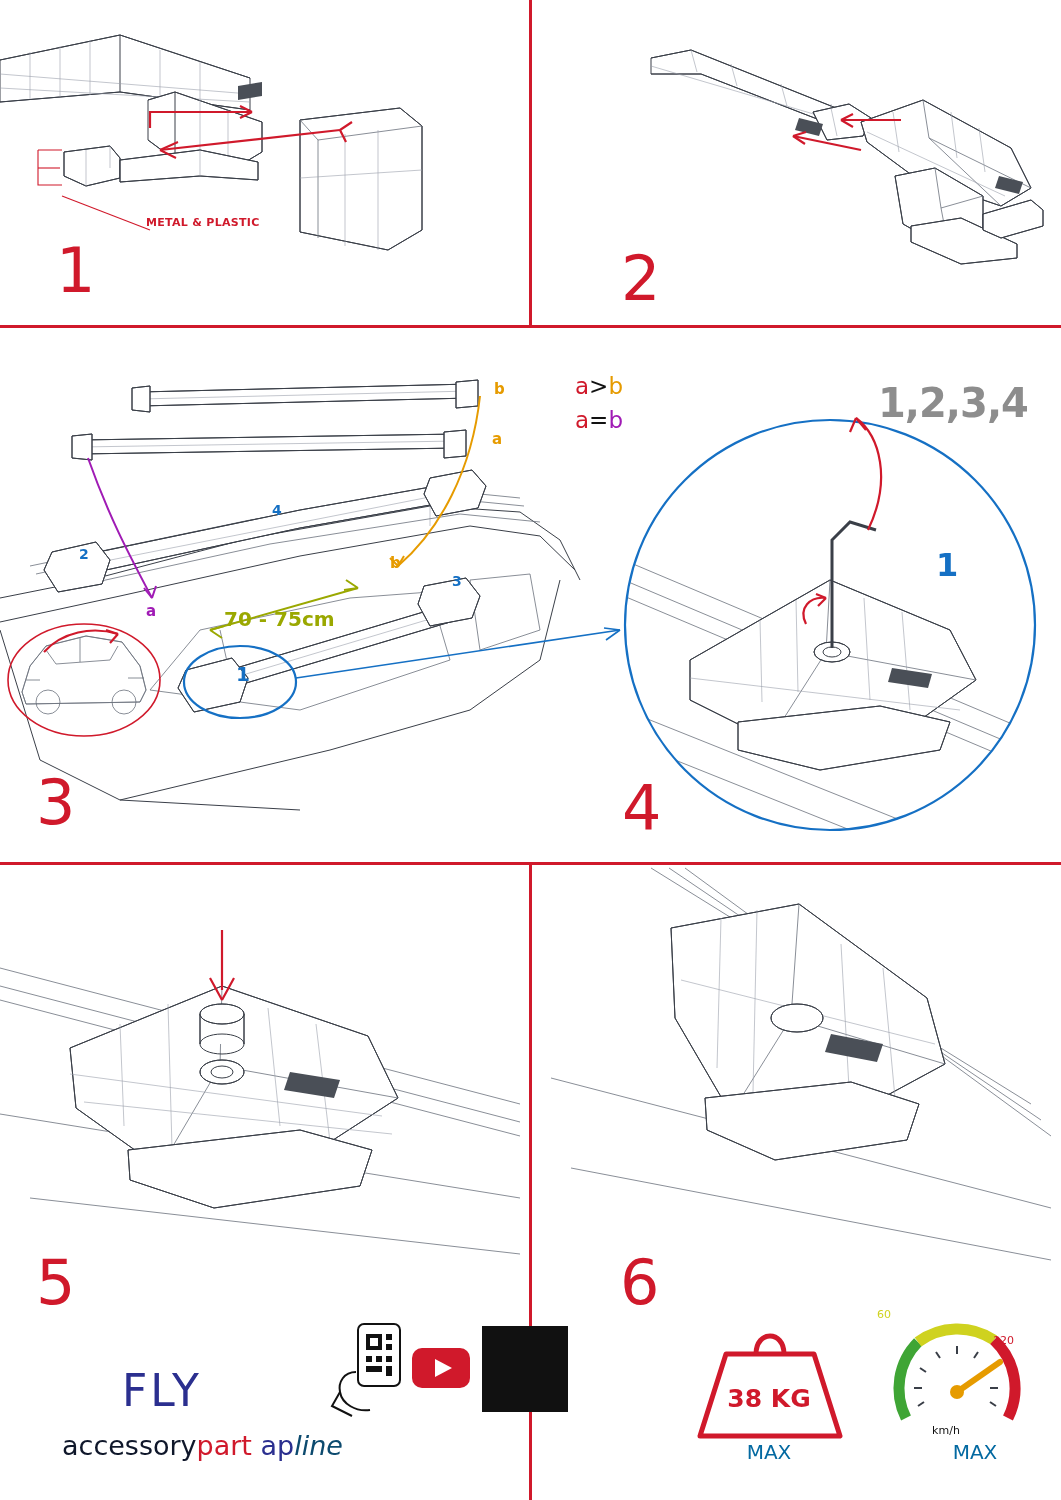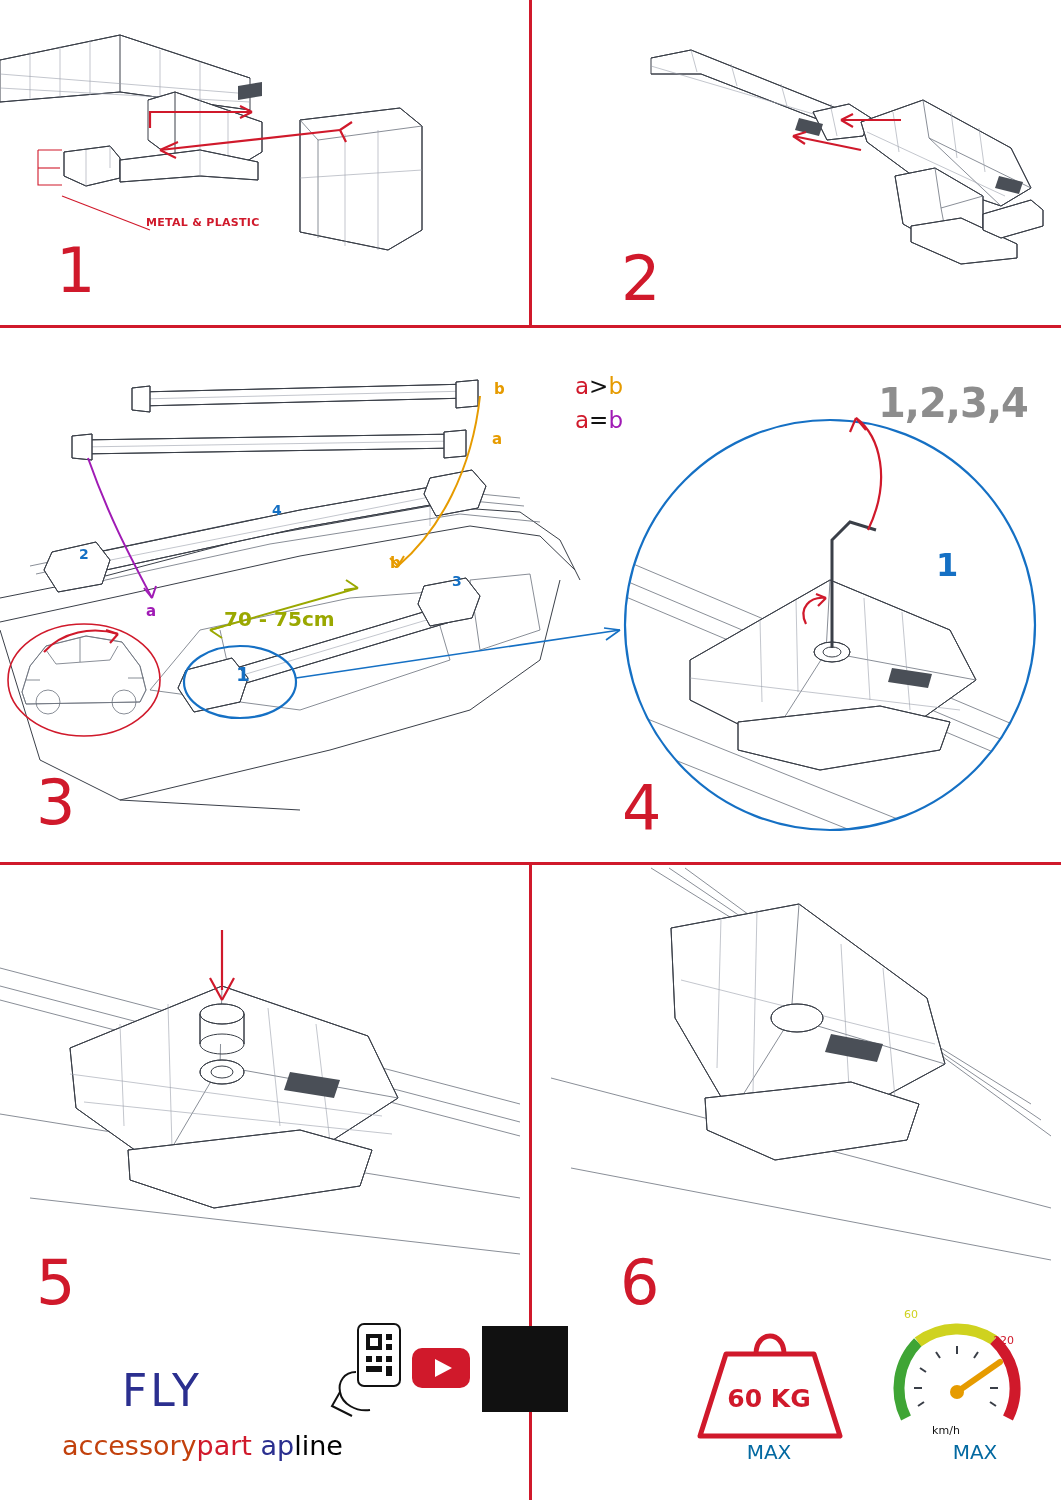--- a/index.html
+++ b/index.html
@@ -49,24 +49,24 @@
   
   .measure{position:absolute;left:224px;top:607px;color:#9aa800;font-size:20px;font-weight:bold;font-family:"DejaVu Sans", sans-serif;}
 
   
   .one-blue{position:absolute;color:#1570c4;font-size:20px;font-weight:bold;font-family:"DejaVu Sans", sans-serif;}
   .one-blue.big{font-size:32px;}
 
   
   .fly{position:absolute;left:122px;top:1365px;color:#2b2f8f;font-size:44px;letter-spacing:3px;font-family:"DejaVu Sans", sans-serif;}
   .brandline{position:absolute;left:62px;top:1430px;font-size:27px;font-family:"DejaVu Sans", sans-serif;}
-  .brandline .accessory{color:#c2410c;text-align:center;}
+  .brandline .accessory{color:#0f172a;text-align:center;}
   .brandline .part{color:#d0192b;}
   .brandline .ap{color:#2b2f8f;}
-  .brandline .line{color:#000000;}
+  .brandline .line{color:#0c4a6e;font-style:italic;}
 
   .maxlabel{position:absolute;font-size:20px;color:#0369a1;font-family:"DejaVu Sans", sans-serif;}
   .kgtext{position:absolute;color:#d0192b;font-size:25px;font-weight:bold;font-family:"DejaVu Sans", sans-serif;}
   .kmh{position:absolute;font-size:11px;color:#111;font-family:"DejaVu Sans", sans-serif;}
   .sp{position:absolute;font-size:11px;font-family:"DejaVu Sans", sans-serif;}
 
   svg{position:absolute;left:0;top:0;overflow:visible;}
   .ln{fill:none;stroke:#3a3f48;stroke-width:1;}
   .ln-thin{fill:none;stroke:#6b717c;stroke-width:.8;}
   .ln-fine{fill:none;stroke:#9aa0ab;stroke-width:.6;}
@@ -504,31 +504,31 @@
         <rect x="48" y="78" width="4" height="4"></rect>
         <rect x="60" y="78" width="6" height="4"></rect>
         <rect x="72" y="78" width="4" height="4"></rect>
     </g>
   </svg>
 
   <svg width="160" height="130" style="left:690px;top:1318px;">
     <path d="M36,36 L124,36 L150,118 L10,118 Z" fill="none" stroke="#d0192b" stroke-width="5" stroke-linejoin="round"></path>
     <path d="M66,36 C66,12 94,12 94,36" fill="none" stroke="#d0192b" stroke-width="5"></path>
   </svg>
-  <div class="kgtext" style="left:714px;top:1384px;width:110px;text-align:center;">60 KG</div>
+  <div class="kgtext" style="left:714px;top:1384px;width:110px;text-align:center;">38 KG</div>
   <div class="maxlabel" style="left:714px;top:1440px;width:110px;text-align:center;">MAX</div>
 
   <svg width="170" height="140" style="left:890px;top:1306px;">
     <path d="M16,112 A66,66 0 0,1 28,36" fill="none" stroke="#3fa535" stroke-width="11"></path>
     <path d="M28,36 A66,66 0 0,1 104,34" fill="none" stroke="#cfd21f" stroke-width="11"></path>
     <path d="M104,34 A66,66 0 0,1 118,112" fill="none" stroke="#d0192b" stroke-width="11"></path>
     <g stroke="#3a3f48" stroke-width="2">
       <path d="M28,100 L34,96 M24,82 L32,82 M30,62 L36,66 M46,46 L50,52 M67,40 L67,48 M88,46 L84,52 M102,62 L96,66 M108,82 L100,82 M106,100 L100,96"></path>
     </g>
     <circle cx="67" cy="86" r="7" fill="#e69b00"></circle>
     <path d="M67,86 L110,56" stroke="#e69b00" stroke-width="6" stroke-linecap="round" fill="none"></path>
   </svg>
-  <div class="sp" style="left:904px;top:1308px;color:#cfd21f;text-align:center;">60</div>
+  <div class="sp" style="left:877px;top:1308px;color:#cfd21f;text-align:center;">60</div>
   <div class="sp" style="left:993px;top:1334px;color:#d0192b;">120</div>
   <div class="kmh" style="left:906px;top:1424px;width:80px;text-align:center;">km/h</div>
   <div class="maxlabel" style="left:920px;top:1440px;width:110px;text-align:center;">MAX</div>
 
 </div>
 
 </body></html>

